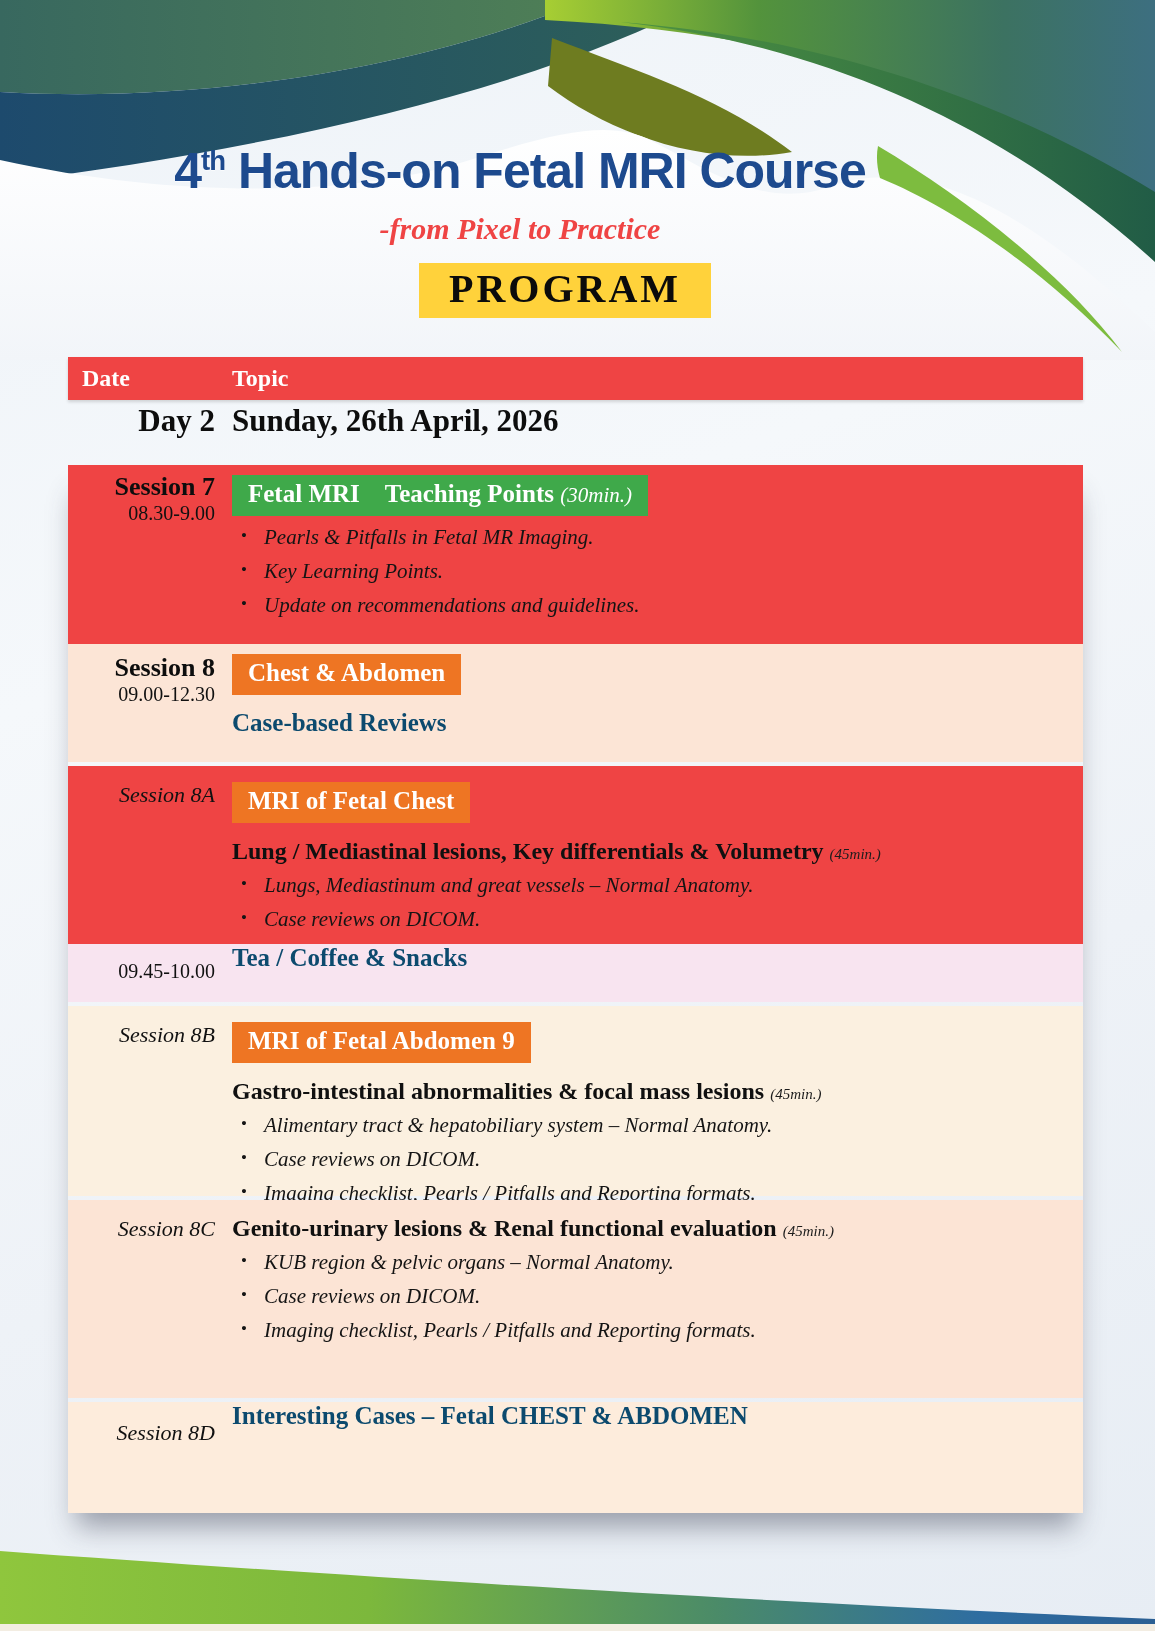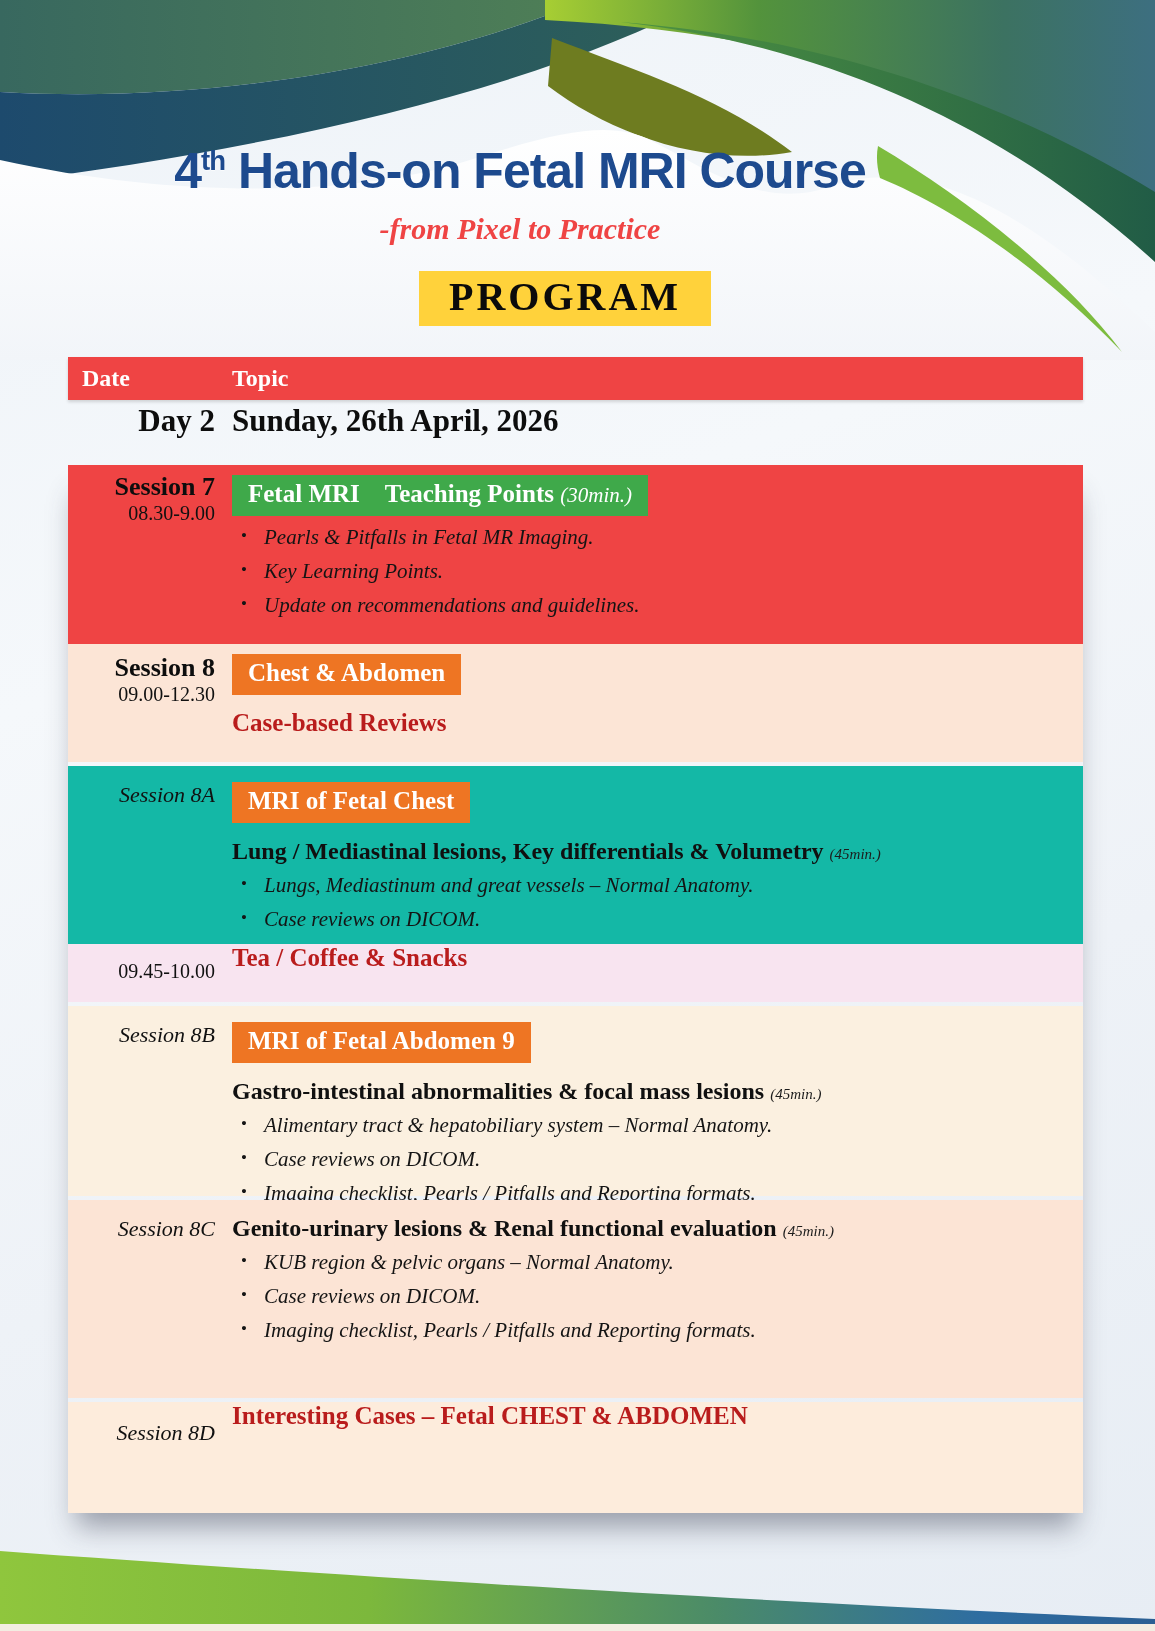--- a/index.html
+++ b/index.html
@@ -23,21 +23,20 @@
     text-shadow:0 1px 0 rgba(255,255,255,.6);
   }
   .course-title sup { font-size:55%; vertical-align:super; }
   .subtitle-wrap { position:absolute; top:212px; left:40px; width:960px; text-align:center; }
   .course-subtitle { font-style:italic; font-weight:700; font-size:30px; color:#ef4444; }
   .program-wrap { position:absolute; top:263px; left:0; width:1130px; text-align:center; }
   .program-badge {
     display:inline-block; background:#ffd23b; color:#0b0b0b;
     font-size:40px; font-weight:700; letter-spacing:3px;
     padding:2px 30px 6px;
-    margin-top:8px;
   }
 
   
   .datebar {
     position:absolute; top:357px; left:68px; width:1015px; height:43px;
     background:#ef4444; color:#ffffff; display:flex; align-items:center;
     box-shadow:0 2px 3px rgba(0,0,0,.15);
   }
   .datebar .c1 { width:164px; padding-left:14px; font-weight:700; font-size:24px; }
   .datebar .c2 { flex:1; font-weight:700; font-size:24px; }
@@ -46,42 +45,42 @@
   .dayrow { position:absolute; top:403px; left:68px; width:1015px; display:flex; }
   .dayrow .c1 { width:164px; text-align:right; padding-right:17px; font-weight:700; font-size:31px; color:#0d0d0d; }
   .dayrow .c2 { flex:1; font-weight:700; font-size:31px; color:#0d0d0d; }
 
   
   .bands { position:absolute; left:68px; top:465px; width:1015px; height:1048px;
            box-shadow:0 22px 26px -8px rgba(55,60,80,.45); }
   .band { position:absolute; left:0; width:1015px; display:flex; }
   .b-s7  { top:0px;    height:209px; background:#ef4444; }
   .b-s8  { top:179px;  height:118px; background:#fce5d6; }
-  .b-s8a { top:301px;  height:226px; background:#14b8a6; }
+  .b-s8a { top:301px;  height:226px; background:#ef4444; }
   .b-tea { top:479px;  height:58px;  background:#f8e4f0; }
   .b-s8b { top:541px;  height:190px; background:#fbf0e0; }
   .b-s8c { top:735px;  height:198px; background:#fce4d5; }
   .b-s8d { top:937px;  height:111px; background:#fdecdc; }
 
   .col-l { width:164px; text-align:right; padding-right:17px; }
   .col-r { flex:1; padding-right:24px; }
 
   .session-label { font-weight:700; font-size:26px; color:#0d0d0d; line-height:1.1; }
   .session-time  { font-size:20px; color:#111; }
   .session-label-it { font-style:italic; font-size:22px; color:#111; }
 
   .badge { display:inline-block; color:#fff; font-weight:700; font-size:25px;
            padding:4px 16px 7px; line-height:1.2; }
   .badge.green  { background:#3fa94a; }
   .badge.orange { background:#ee7523; }
   .badge .dur { font-weight:400; font-style:italic; font-size:21px; }
 
   .topic-title { font-weight:700; font-size:24px; color:#101010; }
   .topic-title .dur { font-weight:400; font-style:italic; font-size:15px; color:#1c1c1c; }
-  .topic-strong { font-weight:700; font-size:25px; color:#b91c1c; }
+  .topic-strong { font-weight:700; font-size:25px; color:#0c4a6e; }
 
   .bullets { list-style:none; }
   .bullets li { position:relative; font-style:italic; font-size:21px; color:#141414;
                 padding-left:32px; margin-top:7px; line-height:1.28; }
   .bullets li::before { content:"•"; position:absolute; left:9px; top:1px; font-size:17px; font-style:normal; }
 
   
   .b-s7 .col-l { padding-top:8px; }
   .b-s7 .badge { margin-top:10px; }
   .b-s7 .bullets { margin-top:8px; }

